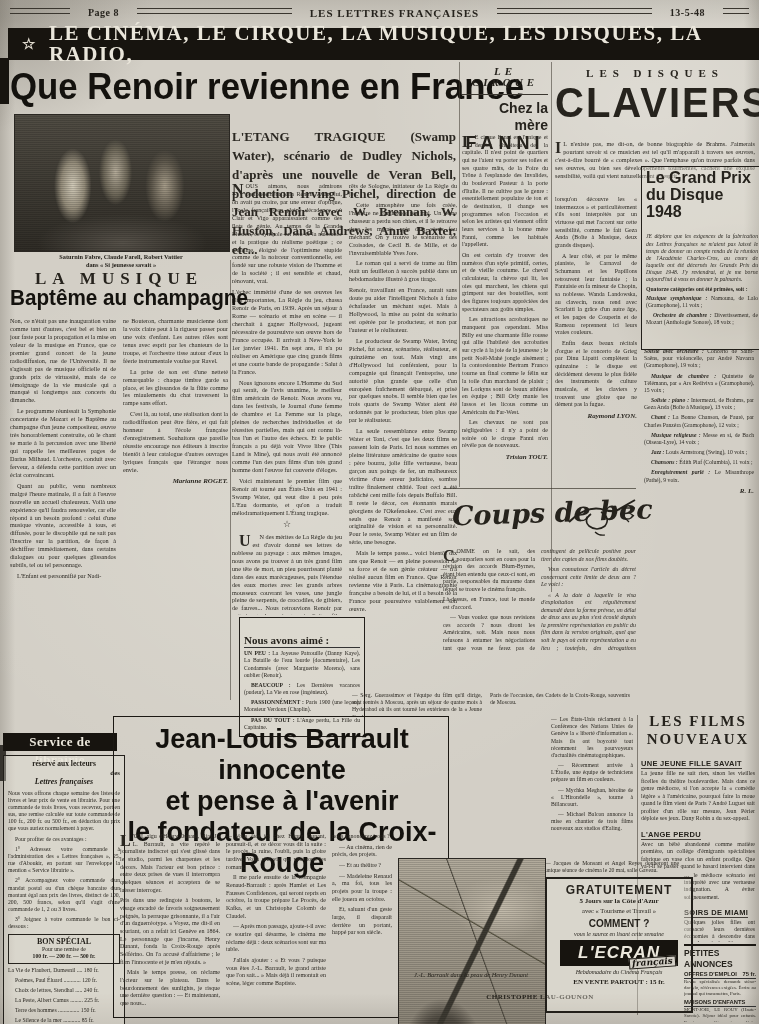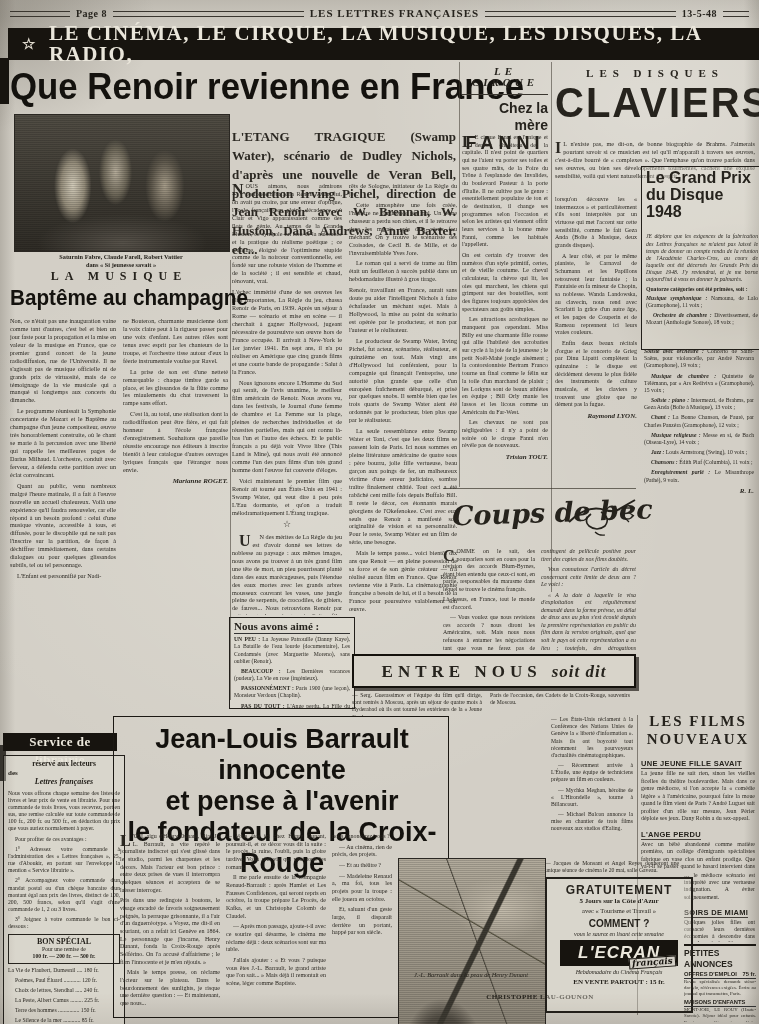--- a/index.html
+++ b/index.html
@@ -8,21 +8,21 @@
     background-image:
       radial-gradient(ellipse 400px 300px at 85% 10%, rgba(255,255,250,.25), transparent 70%),
       radial-gradient(ellipse 500px 400px at 40% 50%, rgba(255,255,245,.18), transparent 75%),
       radial-gradient(ellipse 180px 120px at 97% 30%, rgba(120,110,95,.25), transparent 70%),
       radial-gradient(ellipse 200px 160px at 2% 2%, rgba(90,85,75,.35), transparent 70%),
       linear-gradient(90deg, rgba(100,95,85,.28) 0, transparent 2%, transparent 98%, rgba(100,95,85,.30) 100%),
       linear-gradient(180deg, rgba(110,105,95,.22) 0, transparent 3%, transparent 97%, rgba(110,105,95,.22) 100%);
     font-family:"Liberation Serif",serif;color:#26231d;}
   .abs{position:absolute;}
   
-  .hdr{display:flex;align-items:center;gap:6px;}
+  .hdr{display:flex;gap:18px;}
   .hrule{flex:1;height:4px;border-top:1.5px solid #3a362f;border-bottom:1.5px solid #3a362f;}
   .hlabel{font:bold 10px/1 "Liberation Serif",serif;letter-spacing:.5px;white-space:nowrap;}
   .masthead{font:bold 11px/1 "Liberation Serif",serif;letter-spacing:1px;}
   
   .banner{background:#17140f;color:#e9e5da;display:flex;align-items:center;
     font:bold 21px/1 "Liberation Serif",serif;letter-spacing:1.5px;padding-left:14px;}
   .banner .star{font-size:15px;margin-right:12px;color:#ddd8cc;}
   
   .h1{font-family:"Liberation Sans",sans-serif;font-weight:700;color:#14120e;
       transform:scaleX(.94);transform-origin:left;white-space:nowrap;}
@@ -102,21 +102,21 @@
     <span><p>L'échec immérité d'une de ses œuvres les plus importantes, La Règle du jeu, chassa Renoir de Paris, en 1939. Après un séjour à Rome — scénario et mise en scène — il cherchait à gagner Hollywood, jugeant nécessaire de poursuivre son œuvre hors de France occupée. Il arrivait à New-York le 1er janvier 1941. En sept ans, il n'a pu réaliser en Amérique que cinq grands films et une courte bande de propagande : Salut à la France.</p><p>Nous ignorons encore L'Homme du Sud qui serait, de l'avis unanime, le meilleur film américain de Renoir. Nous avons vu, dans les festivals, le Journal d'une femme de chambre et La Femme sur la plage, pleines de recherches individuelles et de réussites partielles, mais qui ont connu là-bas l'un et l'autre des échecs. Et le public français a pu déjà voir Vivre libre (This Land is Mine), qui nous avait été annoncé comme l'un des purs films d'un très grand homme dont l'œuvre fut couverte d'éloges.</p><p>Voici maintenant le premier film que Renoir ait tourné aux États-Unis en 1941 : Swamp Water, qui veut dire à peu près L'Eau dormante, et qu'on a traduit mélodramatiquement L'Étang tragique.</p></span>
     <div style="text-align:center;font-size:9px;margin:2px 0;">☆</div>
     <p class="dcwrap"><span class="dc">U</span><span>N des mérites de La Règle du jeu est d'avoir donné ses lettres de noblesse au paysage : aux mêmes images, nous avons pu trouver à un très grand film une tête de mort, un pieu pourrissant planté dans des eaux marécageuses, puis l'étendue des eaux mortes avec les grands arbres mousseux couvrant les vases, une jungle pleine de serpents, de crocodiles, de gibiers, de fauves... Nous retrouvions Renoir par cette image du marécage qui reliait ce film aux étangs et aux fo-</span></p>
   </div>
 
   <div class="abs t clip" style="left:349px;top:182px;width:108px;height:518px;">
     <span><p>rêts de Sologne, initiateur de La Règle du jeu.</p><p>Cette atmosphère une fois créée, l'histoire ne commence pas mal. Un jeune chasseur a perdu son chien, et il le retrouve dans les marais, près d'un vieux fou méchant. On y trouve le scénariste des Croisades, de Cecil B. de Mille, et de l'invraisemblable Yves Jore.</p><p>Le roman qui a servi de trame au film était un feuilleton à succès publié dans un hebdomadaire illustré à gros tirage.</p></span>
     <span><p>Renoir, travaillant en France, aurait sans doute pu aider l'intelligent Nichols à faire échafauder un méchant sujet. Mais à Hollywood, la mise au point du scénario est opérée par le producteur, et non par l'auteur et le réalisateur.</p><p>Le producteur de Swamp Water, Irving Pichel, fut acteur, scénariste, réalisateur, et quinzième en tout. Mais vingt ans d'Hollywood lui conféraient, pour la compagnie qui finançait l'entreprise, une autorité plus grande que celle d'un européen fraîchement débarqué, et prisé par quelques snobs. Il semble bien que les trois quarts de Swamp Water aient été ordonnés par le producteur, bien plus que par le réalisateur.</p><p>La seule ressemblance entre Swamp Water et Toni, c'est que les deux films se passent loin de Paris. Ici nous sommes en pleine littérature américaine de quatre sous : père bourru, jolie fille vertueuse, beau garçon aux poings de fer, un malheureux victime d'une erreur judiciaire, sombre traître finalement châtié. Tout ceci a été rabâché cent mille fois depuis Buffalo Bill. Il reste le décor, ces étonnants marais géorgiens de l'Okefenokee. C'est avec eux seuls que Renoir a manifesté son originalité de vision et sa personnalité. Pour le reste, Swamp Water est un film de série, une besogne.</p><p>Mais le temps passe... voici bientôt dix ans que Renoir — en pleine possession de sa force et de son génie créateur — n'a réalisé aucun film en France. Que Renoir revienne vite à Paris. La cinématographie française a besoin de lui, et il a besoin de la France pour poursuivre valablement son œuvre.</p></span>
   </div>
 
-  <div class="abs bbox listbox clip" style="left:229px;top:617px;width:116px;height:86px;padding:2px 4px;">
+  <div class="abs bbox listbox clip" style="left:239px;top:617px;width:116px;height:86px;padding:16px 4px;">
     <div style="font:bold 11px/1.2 'Liberation Serif',serif;border-bottom:1px solid #333;margin-bottom:2px;">Nous avons aimé :</div>
     <div class="t t5">
         <p><b>UN PEU : </b>La Joyeuse Patrouille (Danny Kaye), La Bataille de l'eau lourde (documentaire), Les Condamnés (avec Marguerite Moreno), sans oublier (Renoir).</p>
         <p><b>BEAUCOUP : </b>Les Dernières vacances (pudeur), La Vie en rose (ingénieux).</p>
         <p><b>PASSIONNÉMENT : </b>Paris 1900 (une leçon), Monsieur Verdoux (Chaplin).</p>
         <p><b>PAS DU TOUT : </b>L'Ange perdu, La Fille du Capitaine.</p>
       </div>
   </div>
 
   <div class="abs vr" style="left:459px;top:62px;height:425px;"></div>
@@ -170,51 +170,47 @@
     <path d="M30 40 q4 4 10 3 M58 24 l6 6 M63 20 l6 4" fill="none" stroke="#25221c" stroke-width="1.2"></path>
   </svg>
   <div class="abs t clip" style="left:443px;top:548px;width:92px;height:104px;font-size:5.9px;">
     <p class="dcwrap"><span class="dc">C</span><span>OMME on le sait, des pourparlers sont en cours pour la révision des accords Blum-Byrnes, étant bien entendu que ceux-ci sont, en partie, responsables du marasme dans lequel se trouve le cinéma français.</span></p>
     <span><p>Là-dessus, en France, tout le monde est d'accord.</p><p>— Vous voulez que nous revisions ces accords ? nous diront les Américains, soit. Mais nous nous refusons à entamer les négociations tant que vous ne ferez pas de concessions quant à la limite de deux ans imposée au doublage de nos films et tant que vous n'augmenterez pas notre</p></span>
   </div>
   <div class="abs t clip" style="left:541px;top:548px;width:95px;height:104px;font-size:5.9px;font-style:italic;">
     <span><p>contingent de pellicule positive pour tirer des copies de nos films doublés.</p><p>Vous connaissez l'article du décret concernant cette limite de deux ans ? Le voici :</p><p>« A la date à laquelle le visa d'exploitation est régulièrement demandé dans la forme prévue, un délai de deux ans au plus s'est écoulé depuis la première représentation en public du film dans la version originale, quel que soit le pays où cette représentation a eu lieu ; toutefois, des dérogations pourront être accordées pour les films anciens présentant un intérêt exceptionnel. »</p></span>
   </div>
 
-  <div class="abs entre" style="left:352px;top:654px;width:280px;height:30px;">
-    <span class="a">ENTRE NOUS</span>
-    <span class="b">soit dit</span>
-  </div>
   <div class="abs t t5 clip" style="left:352px;top:692px;width:130px;height:24px;">
     <span><p>— Serg. Guerassimov et l'équipe du film qu'il dirige, sont rentrés à Moscou, après un séjour de quatre mois à Hyderabad où ils ont tourné les extérieurs de la « Jeune Garde ».</p></span>
   </div>
   <div class="abs t t5 clip" style="left:490px;top:692px;width:140px;height:20px;">
     <span><p>Paris de l'occasion, des Cadets de la Croix-Rouge, souvenirs de Moscou.</p></span>
   </div>
   <div class="abs t t5 clip" style="left:551px;top:716px;width:82px;height:152px;">
     <span><p>— Les États-Unis réclament à la Conférence des Nations Unies de Genève la « liberté d'information ». Mais ils ont boycotté tout récemment les pourvoyeurs d'actualités cinématographiques.</p><p>— Récemment arrivée à L'Étoile, une équipe de techniciens prépare un film en couleurs.</p><p>— Mychka Meghan, héroïne de « L'Hirondelle », tourne à Billancourt.</p><p>— Michael Balcon annonce la mise en chantier de trois films nouveaux aux studios d'Ealing.</p></span>
   </div>
   <div class="abs t t5 clip" style="left:545px;top:860px;width:134px;height:15px;">
     <span><p>— Jacques de Monsant et Angel Reyes donneront une unique séance de cinéma le 20 mai, salle Gaveau.</p></span>
   </div>
 
-  <div class="abs sechead" style="left:10px;top:270px;width:218px;font-size:12px;">LA MUSIQUE</div>
+  <div class="abs sechead" style="left:10px;top:270px;width:218px;font-size:17px;">LA MUSIQUE</div>
   <div class="abs h1" style="left:10px;top:285px;font-size:22px;width:218px;">Baptême au champagne</div>
   <div class="abs t clip" style="left:10px;top:317px;width:106px;height:410px;">
     <span><p>Non, ce n'était pas une inauguration vaine comme tant d'autres, c'est bel et bien un jour faste pour la propagation et la mise en valeur de la musique en France, que ce premier grand concert de la jeune radiodiffusion, rue de l'Université. Il ne s'agissait pas de musique officielle ni de grands prix de virtuosité, mais de ce témoignage de la vie musicale qui a manqué si longtemps aux concerts du dimanche.</p><p>Le programme réunissait la Symphonie concertante de Mozart et le Baptême au champagne d'un jeune compositeur, œuvre très honorablement construite, où le chant se marie à la percussion avec une liberté qui rappelle les meilleures pages de Darius Milhaud. L'orchestre, conduit avec ferveur, a défendu cette partition avec un éclat convaincant.</p><p>Quant au public, venu nombreux malgré l'heure matinale, il a fait à l'œuvre nouvelle un accueil chaleureux. Voilà une expérience qu'il faudra renouveler, car elle répond à un besoin profond : celui d'une musique vivante, accessible à tous, et diffusée, pour le discophile qui ne sait pas l'inscrire sur la partition, de façon à déchiffrer immédiatement, dans certains dialogues ou pour quelques glissandos subtils, tel ou tel personnage.</p><p>L'Enfant est personnifié par Nadi-</p></span>
   </div>
   <div class="abs t clip" style="left:123px;top:317px;width:105px;height:372px;">
     <span><p>ne Bouteron, charmante musicienne dont la voix claire peut à la rigueur passer pour une voix d'enfant. Les autres rôles sont tenus avec esprit par les chanteurs de la troupe, et l'orchestre tisse autour d'eux la féerie instrumentale voulue par Ravel.</p><p>La prise de son est d'une netteté remarquable : chaque timbre garde sa place, et les glissandos de la flûte comme les miaulements du chat traversent la rampe sans effort.</p><p>C'est là, au total, une réalisation dont la radiodiffusion peut être fière, et qui fait honneur à l'école française d'enregistrement. Souhaitons que pareille réussite encourage nos éditeurs à inscrire bientôt à leur catalogue d'autres ouvrages lyriques français que l'étranger nous envie.</p></span>
     <div class="sig">Marianne ROGET.</div>
   </div>
 
   <div class="abs blackbar" style="left:3px;top:733px;width:114px;height:18px;">Service de librairie</div>
   <div class="abs bbox clip" style="left:3px;top:755px;width:112px;height:264px;padding:3px 4px;">
     <div style="font:bold 7.5px/1.3 'Liberation Serif',serif;text-align:center;">réservé aux lecteurs</div>
-    <div style="font:bold 7px/1.2 'Liberation Serif',serif;text-align:left;">des</div>
+    <div style="font:bold 7px/1.2 'Liberation Serif',serif;text-align:right;">des</div>
     <div style="font:italic bold 8px/1.3 'Liberation Serif',serif;text-align:center;margin-bottom:2px;">Lettres françaises</div>
     <div class="t t5">
         <p>Nous vous offrons chaque semaine des listes de livres et leur prix de vente en librairie. Pour une commande de trois livres, vous recevrez, port en sus, une remise calculée sur toute commande de 100 fr., 200 fr. ou 500 fr., en déduction du prix que vous auriez normalement à payer.</p>
         <p>Pour profiter de ces avantages :</p>
         <p>1° Adressez votre commande à l'administration des « Lettres françaises », 25, rue d'Aboukir, en portant sur l'enveloppe la mention « Service librairie ».</p>
         <p>2° Accompagnez votre commande d'un mandat postal ou d'un chèque bancaire d'un montant égal aux prix des livres, distinct de 100, 200, 500 francs, selon qu'il s'agit d'une commande de 1, 2 ou 3 livres.</p>
         <p>3° Joignez à votre commande le bon ci-dessous :</p>
       </div>
     <div style="border:1px solid #26231d;text-align:center;padding:2px;margin:3px 0;">
       <div style="font:bold 8px/1.2 'Liberation Serif',serif;">BON SPÉCIAL</div>

